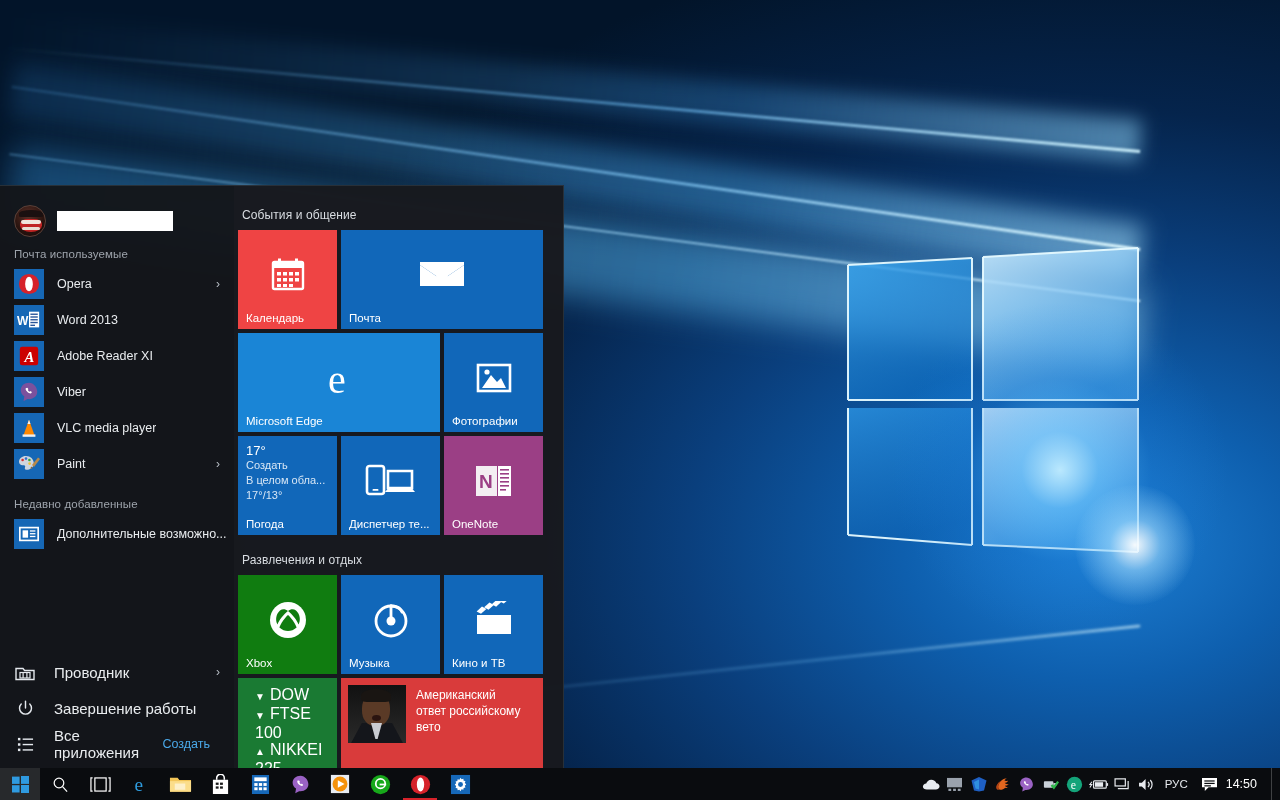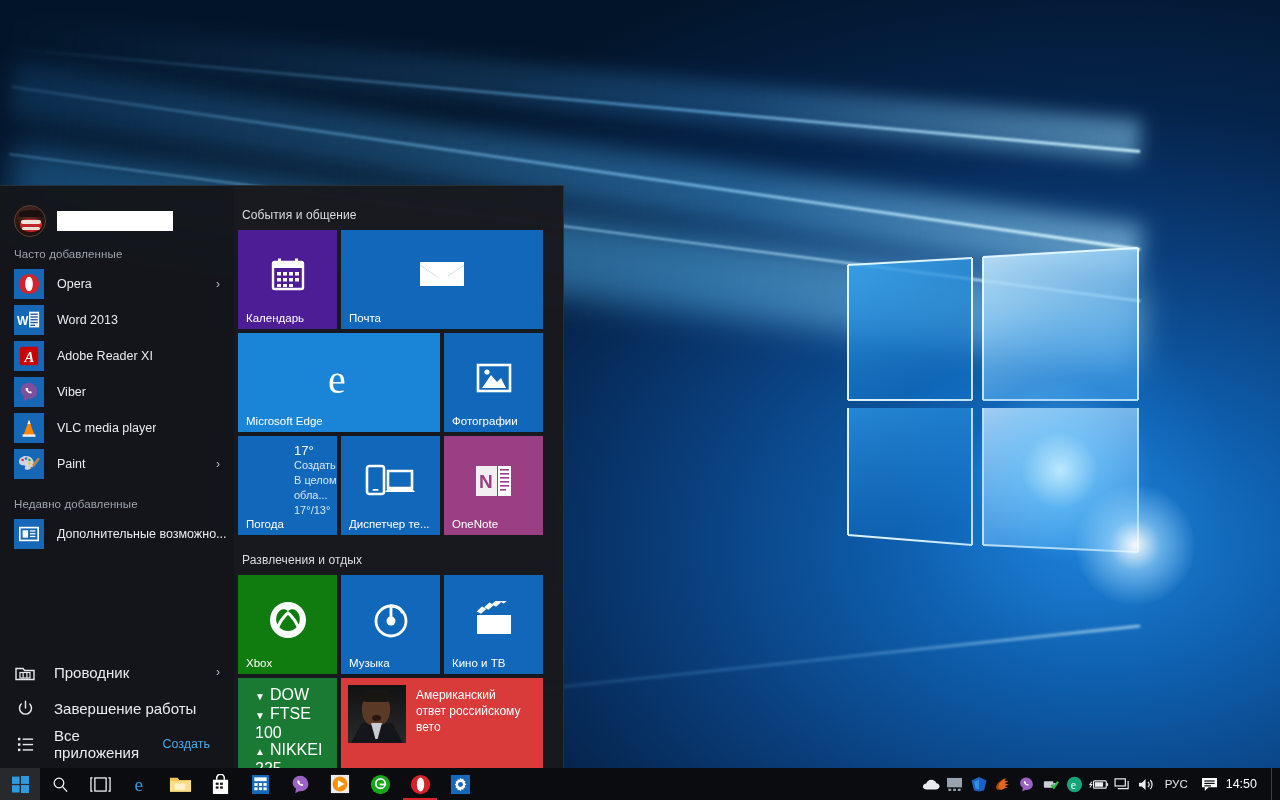--- a/index.html
+++ b/index.html
@@ -136,21 +136,21 @@
   .tile-name {
     position: absolute; left: 8px; bottom: 5px;
     color: #fff; font-size: 11.5px; white-space: nowrap;
   }
   .t-sm { width: 99px; height: 99px; }
   .t-wide { width: 202px; height: 99px; }
   .tile-center { position: absolute; left: 0; top: 0; right: 0; bottom: 0;
     display: flex; align-items: center; justify-content: center; }
 
   
-  #tile-weather .wx { position: absolute; left: 8px; top: 7px; color: #fff; line-height: 15px; margin-left: 48px; }
+  #tile-weather .wx { position: absolute; left: 8px; top: 7px; color: #fff; line-height: 15px; }
   #tile-weather .wx-temp { font-size: 13px; }
   #tile-weather .wx-city { font-size: 11px; color: #d7e6f5; }
   #tile-weather .wx-desc { font-size: 11px; color: #d7e6f5; }
   #tile-weather .wx-hl { font-size: 11px; color: #d7e6f5; }
 
   
   #tile-stocks { background: #1a7a33; }
   #tile-stocks .stk { position: absolute; left: 17px; top: 8px; color: #fff; font-size: 16px; line-height: 17px; }
   .arr-d::before { content: "▼"; margin-right: 5px; font-size: 10px; }
   .arr-u::before { content: "▲"; margin-right: 5px; font-size: 10px; }
@@ -265,21 +265,21 @@
     <div id="user-row">
       <div id="avatar">
         <div class="brow"></div>
         <div class="mouth"></div>
         <div class="teeth-t"></div>
         <div class="teeth-b"></div>
       </div>
       <div id="username-redaction"></div>
     </div>
 
-    <div class="group-label">Часто добавленные</div>
+    <div class="group-label">Почта используемые</div>
 
     <div class="app-item">
       <div class="app-icon sq-blue">
         <svg width="22" height="22" viewBox="0 0 24 24">
           <ellipse cx="12" cy="12" rx="11" ry="11" fill="#d6222a"></ellipse>
           <ellipse cx="12" cy="12" rx="4.2" ry="8" fill="#ffffff"></ellipse>
         </svg>
       </div>
       <span class="app-label">Opera</span>
       <span class="chev">›</span>
@@ -412,21 +412,21 @@
     </div>
   </div>
 
   <div id="right-col">
 
     <div class="tile-group">
       <div class="group-label">События и общение</div>
 
       <div class="tile-row">
 
-        <div class="tile t-sm" style="background:#4c1d95;">
+        <div class="tile t-sm" style="background:#ef4444;">
           <div class="tile-center">
             <svg width="40" height="40" viewBox="0 0 40 40" style="margin-top:-10px;">
               <rect x="5" y="7" width="30" height="27" rx="1.5" fill="none" stroke="#fff" stroke-width="2.4"></rect>
               <rect x="5" y="7" width="30" height="6" fill="#fff"></rect>
               <rect x="10" y="3.5" width="3" height="6" fill="#fff"></rect>
               <rect x="27" y="3.5" width="3" height="6" fill="#fff"></rect>
               <g fill="#fff">
                 <rect x="9" y="17" width="4" height="3.5"></rect>
                   <rect x="15" y="17" width="4" height="3.5"></rect>
                 <rect x="21" y="17" width="4" height="3.5"></rect>

